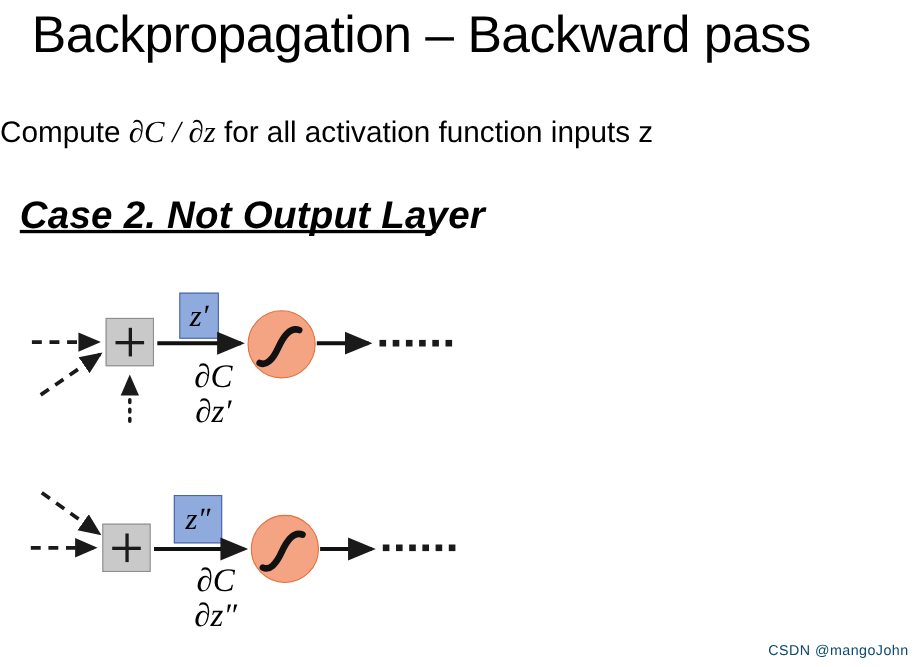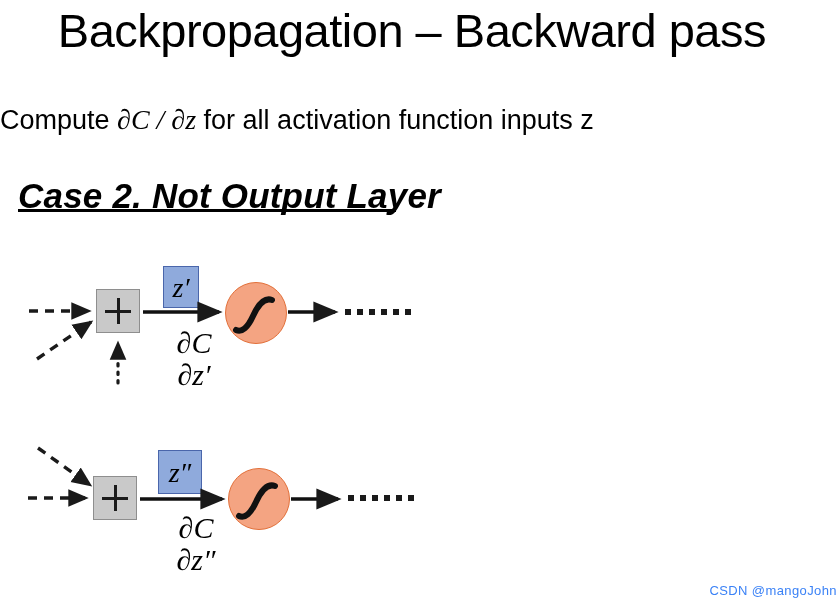--- a/index.html
+++ b/index.html
@@ -15,21 +15,21 @@
     font-family: "Liberation Sans", sans-serif;
     color: #000000;
   }
 
   
   #slide-title {
     position: absolute;
     left: 0;
     top: 2px;
     width: 766px;
-    text-align: right;
+    text-align: center;
     font-family: "Liberation Sans", sans-serif;
     font-size: 47px;
     font-weight: 400;
     letter-spacing: -0.5px;
     line-height: 58px;
     white-space: nowrap;
     color: #000000;
   }
 
   #slide-subtitle {
@@ -182,25 +182,25 @@
   .arrow-layer {
     position: absolute;
     left: 0; top: 0;
     width: 837px; height: 606px;
     pointer-events: none;
   }
 
   
   #watermark {
     position: absolute;
-    right: 0;
+    right: 11px;
     bottom: 8px;
     font-family: "Liberation Sans", sans-serif;
     font-size: 13px;
-    color: #3b82f6;
+    color: #0c4a6e;
     letter-spacing: 0.4px;
     white-space: nowrap;
   }
 </style>
 </head>
 <body>
 
 <div id="slide-title">Backpropagation – Backward pass</div>
 
 <div id="slide-subtitle"><span>Compute </span><span class="math-italic">∂C / ∂z</span><span> for all activation function inputs z</span></div>

